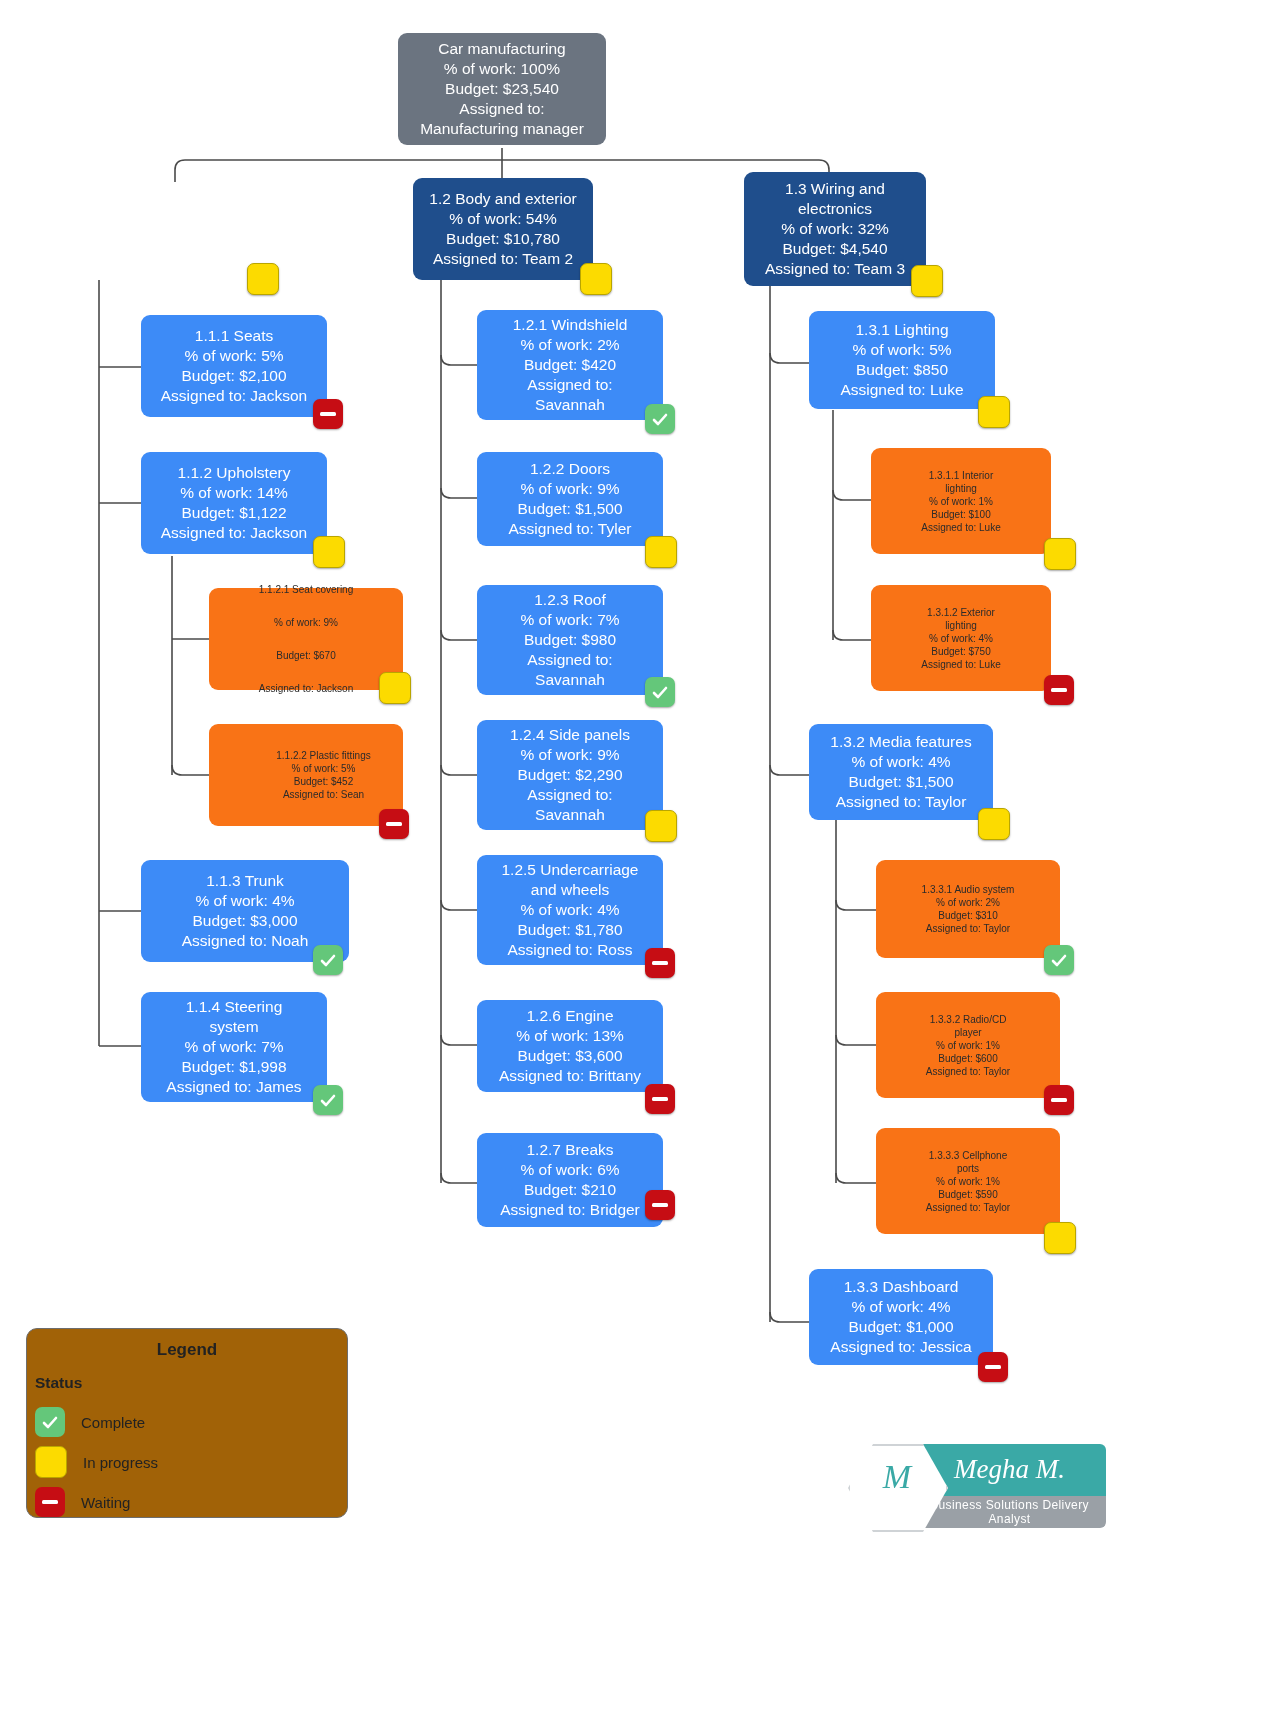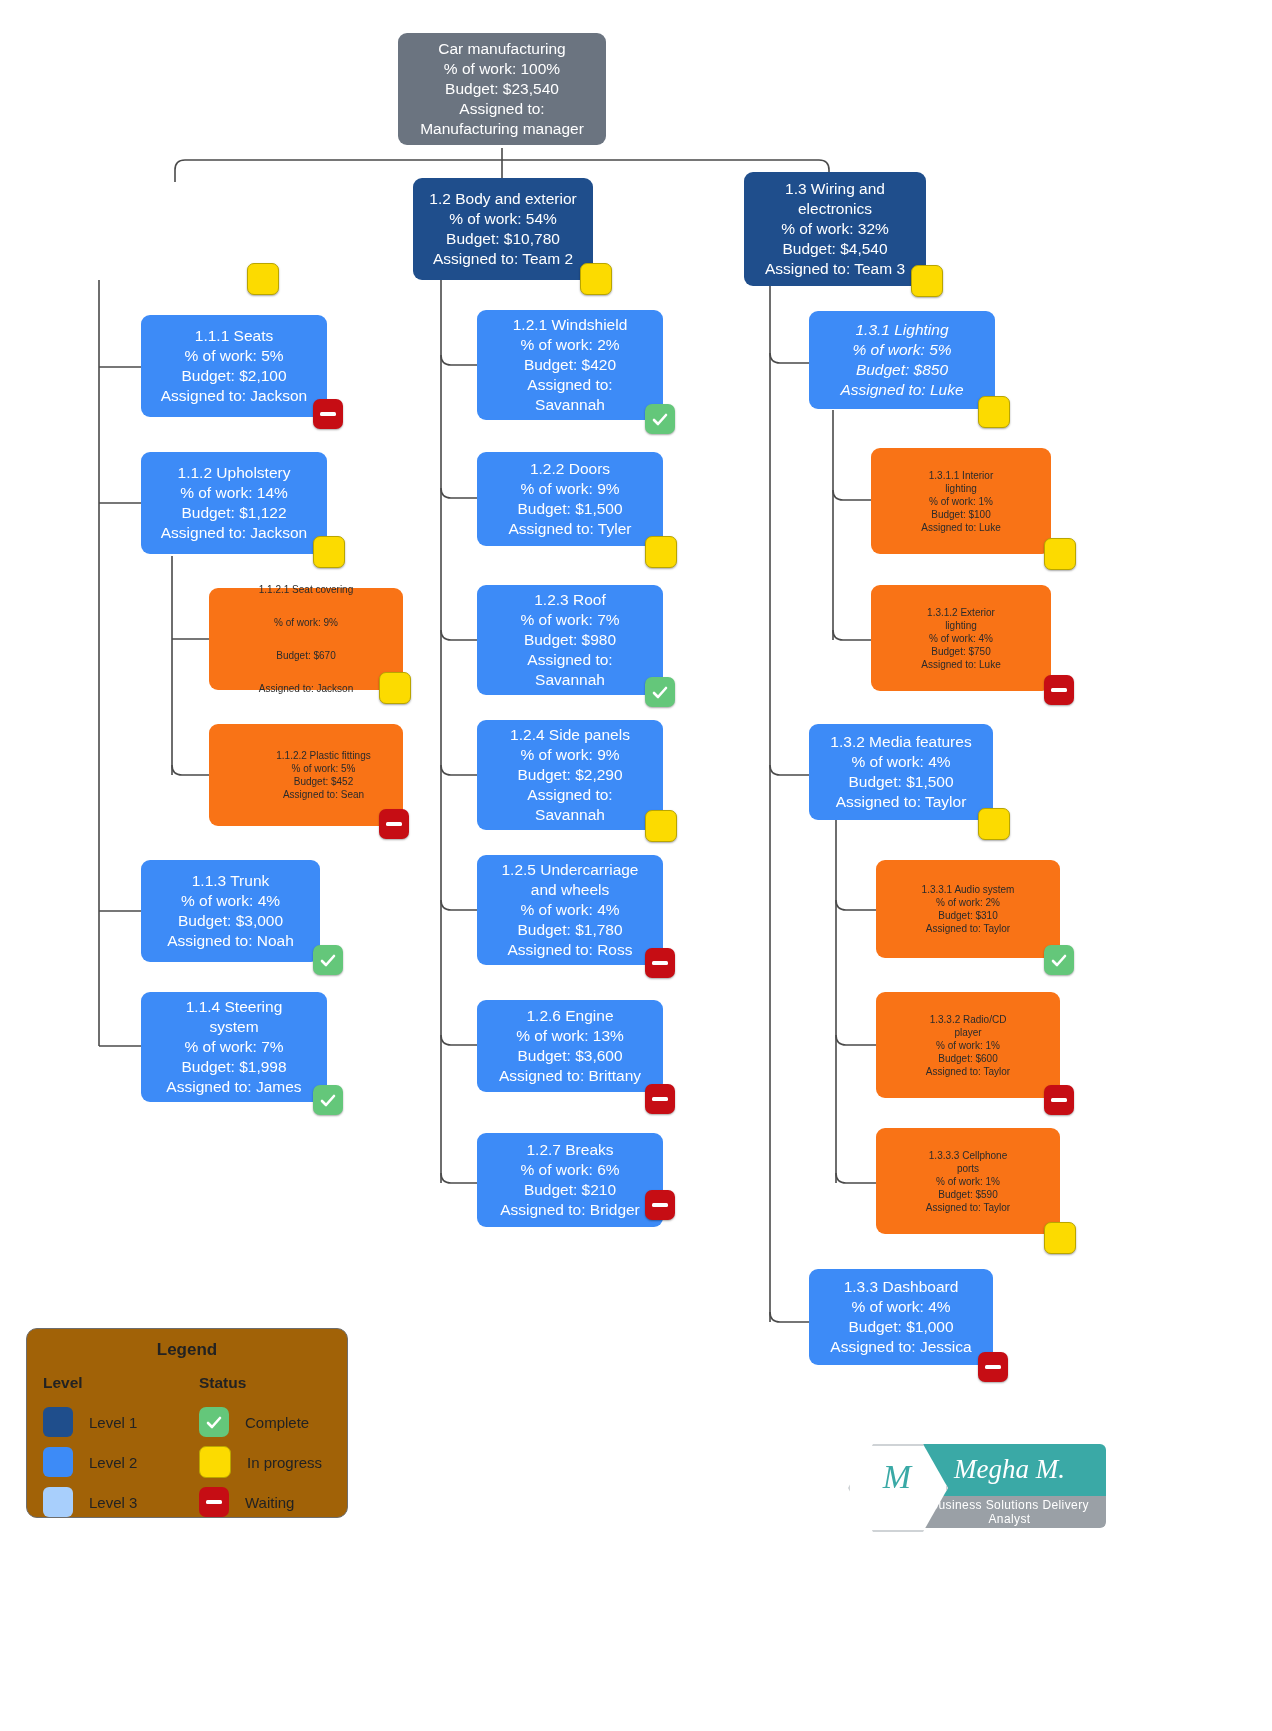--- a/index.html
+++ b/index.html
@@ -186,21 +186,21 @@
     <span class="ln">% of work: 5%</span>
     <span class="ln">Budget: $452</span>
     <span class="ln">Assigned to: Sean</span>
   </div>
   <div class="badge waiting" style="left:379px;top:809px;">
     <svg width="16" height="4" viewBox="0 0 16 4">
         <rect width="16" height="4" rx="1.5" fill="#fff"></rect>
       </svg>
   </div>
 
-  <div class="node lvl2" style="left:141px;top:860px;width:179px;height:102px;">
+  <div class="node lvl2" style="left:141px;top:860px;width:208px;height:102px;">
     <span class="ln">1.1.3 Trunk</span>
     <span class="ln">% of work: 4%</span>
     <span class="ln">Budget: $3,000</span>
     <span class="ln">Assigned to: Noah</span>
   </div>
   <div class="badge complete" style="left:313px;top:945px;">
     <svg width="16" height="13" viewBox="0 0 16 13">
         <path d="M2 7 L6 11 L14 2" stroke="#fff" stroke-width="2.6" fill="none" stroke-linecap="round" stroke-linejoin="round"></path>
       </svg>
   </div>
@@ -299,21 +299,21 @@
     <span class="ln">% of work: 6%</span>
     <span class="ln">Budget: $210</span>
     <span class="ln">Assigned to: Bridger</span>
   </div>
   <div class="badge waiting" style="left:645px;top:1190px;">
     <svg width="16" height="4" viewBox="0 0 16 4">
         <rect width="16" height="4" rx="1.5" fill="#fff"></rect>
       </svg>
   </div>
 
-  <div class="node lvl2" style="left:809px;top:311px;width:186px;height:98px;font-style:italic;">
+  <div class="node lvl2" style="left:809px;top:311px;width:186px;height:98px;">
     <span class="ln">1.3.1 Lighting</span>
     <span class="ln">% of work: 5%</span>
     <span class="ln">Budget: $850</span>
     <span class="ln">Assigned to: Luke</span>
   </div>
   <div class="badge progress" style="left:978px;top:396px;">
     <svg width="16" height="4" viewBox="0 0 16 4">
         <rect width="16" height="4" rx="1.5" fill="#fcdb00"></rect>
       </svg>
   </div>
@@ -402,35 +402,20 @@
   </div>
   <div class="badge waiting" style="left:978px;top:1352px;">
     <svg width="16" height="4" viewBox="0 0 16 4">
         <rect width="16" height="4" rx="1.5" fill="#fff"></rect>
       </svg>
   </div>
 
   <div id="legend">
     <div class="lg-title">Legend</div>
     <div class="lg-cols">
-      <div class="lg-col">
-        <div class="lg-head">Level</div>
-        <div class="lg-row">
-          <div class="lg-sw l1"></div>
-          <div class="lg-lbl">Level 1</div>
-        </div>
-        <div class="lg-row">
-          <div class="lg-sw l2"></div>
-          <div class="lg-lbl">Level 2</div>
-        </div>
-        <div class="lg-row">
-          <div class="lg-sw l3"></div>
-          <div class="lg-lbl">Level 3</div>
-        </div>
-      </div>
       <div class="lg-col b">
         <div class="lg-head">Status</div>
         <div class="lg-row">
           <div class="lg-st complete">
             <svg width="16" height="13" viewBox="0 0 16 13">
                 <path d="M2 7 L6 11 L14 2" stroke="#fff" stroke-width="2.6" fill="none" stroke-linecap="round" stroke-linejoin="round"></path>
               </svg>
           </div>
           <div class="lg-lbl">Complete</div>
         </div>

